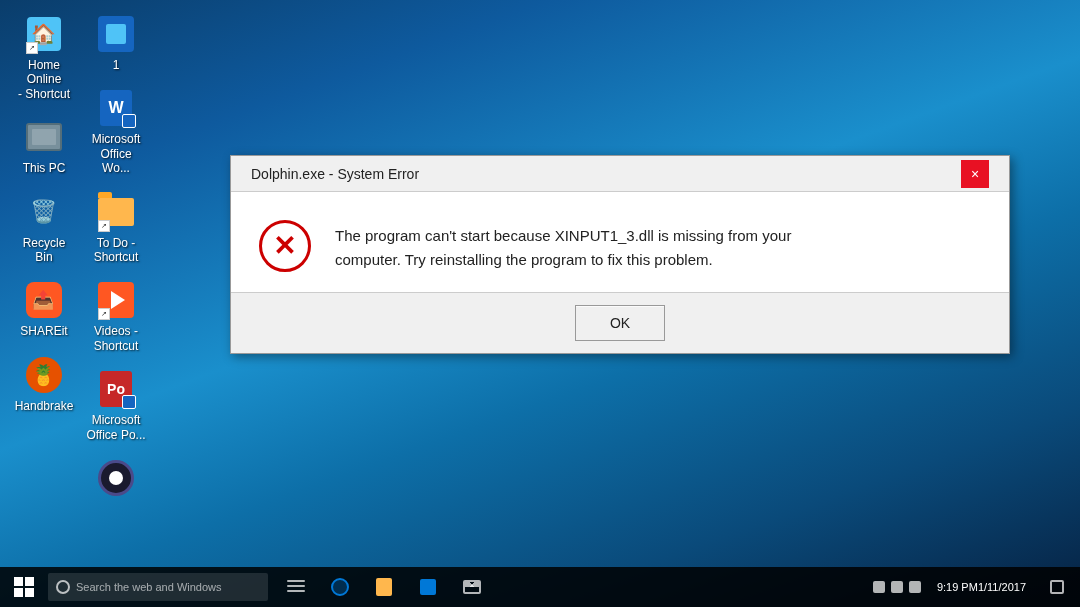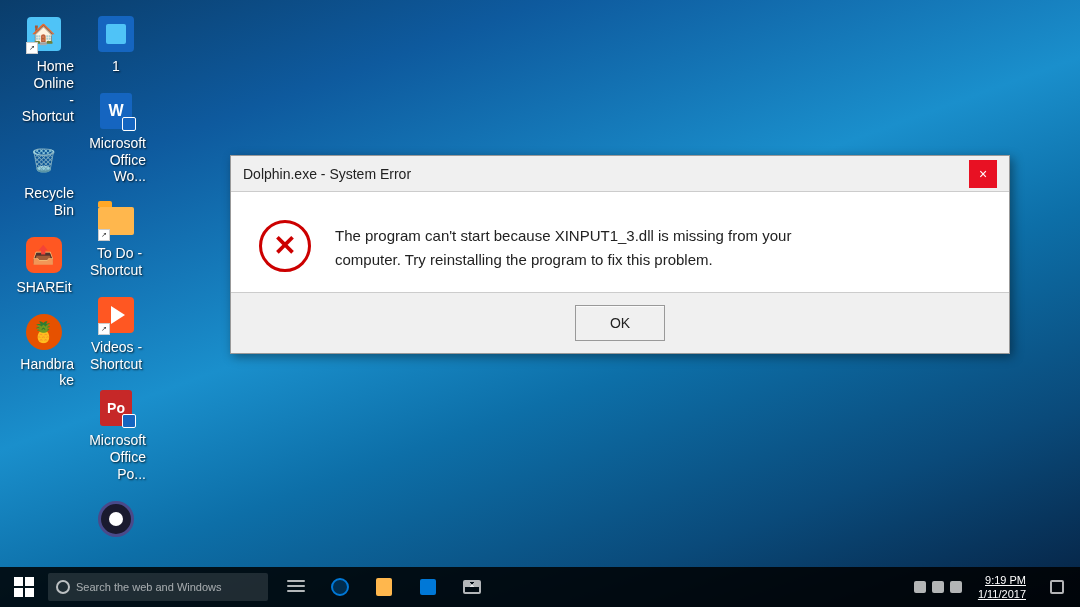--- a/index.html
+++ b/index.html
@@ -100,26 +100,25 @@
       gap: 6px;
     }
     .tray-icon-sm {
       width: 12px;
       height: 12px;
       background: rgba(255,255,255,0.7);
       border-radius: 2px;
     }
     .clock-area {
       display: flex;
-      flex-direction: column;
-      align-items: flex-end;
+      flex-direction: row;
+      align-items: flex-start;
       line-height: 1.3;
       cursor: pointer;
       padding: 2px 8px;
-      text-decoration: underline;
     }
     .notification-btn {
       width: 30px;
       height: 40px;
       display: flex;
       align-items: center;
       justify-content: center;
       cursor: pointer;
     }
     .desktop-icon {
@@ -136,22 +135,22 @@
     .icon-img {
       width: 40px;
       height: 40px;
       display: flex;
       align-items: center;
       justify-content: center;
       position: relative;
     }
     .icon-label {
       color: white;
-      font-size: 14px;
-      text-align: right;
+      font-size: 12px;
+      text-align: center;
       margin-top: 4px;
       text-shadow: 1px 1px 2px rgba(0,0,0,0.8);
       line-height: 1.2;
       word-break: break-word;
       max-width: 72px;
     }
 
     
     .icon-home {
       width: 34px;
@@ -279,21 +278,21 @@
       border: 1px solid #999;
       box-shadow: 3px 3px 10px rgba(0,0,0,0.4);
       pointer-events: all;
     }
     .dialog-titlebar {
       display: flex;
       align-items: center;
       justify-content: space-between;
       background: #f0f0f0;
       border-bottom: 1px solid #ccc;
-      padding: 8px 12px;
+      padding: 8px 20px;
       height: 36px;
     }
     .dialog-title {
       font-size: 14px;
       color: #222;
       font-weight: normal;
     }
     .dialog-close {
       width: 28px;
       height: 28px;
@@ -411,20 +410,28 @@
 <div class="desktop-col desktop-col-1">
 
   <div class="desktop-icon">
     <div class="icon-img">
       <div class="icon-home">🏠</div>
       <div class="icon-shortcut-arrow">↗</div>
     </div>
     <div class="icon-label">Home Online<br>- Shortcut</div>
   </div>
 
+  <div class="desktop-icon">
+    <div class="icon-img">
+      <div style="width:36px;height:28px;background:#78909c;border-radius:3px;border:2px solid #546e7a;display:flex;align-items:center;justify-content:center;">
+        <div style="width:24px;height:16px;background:#90a4ae;border-radius:1px;"></div>
+      </div>
+    </div>
+    <div class="icon-label">This PC</div>
+  </div>
 
 
   <div class="desktop-icon">
     <div class="icon-img">
       <div class="icon-recycle">🗑️</div>
     </div>
     <div class="icon-label">Recycle Bin</div>
   </div>
 
 

